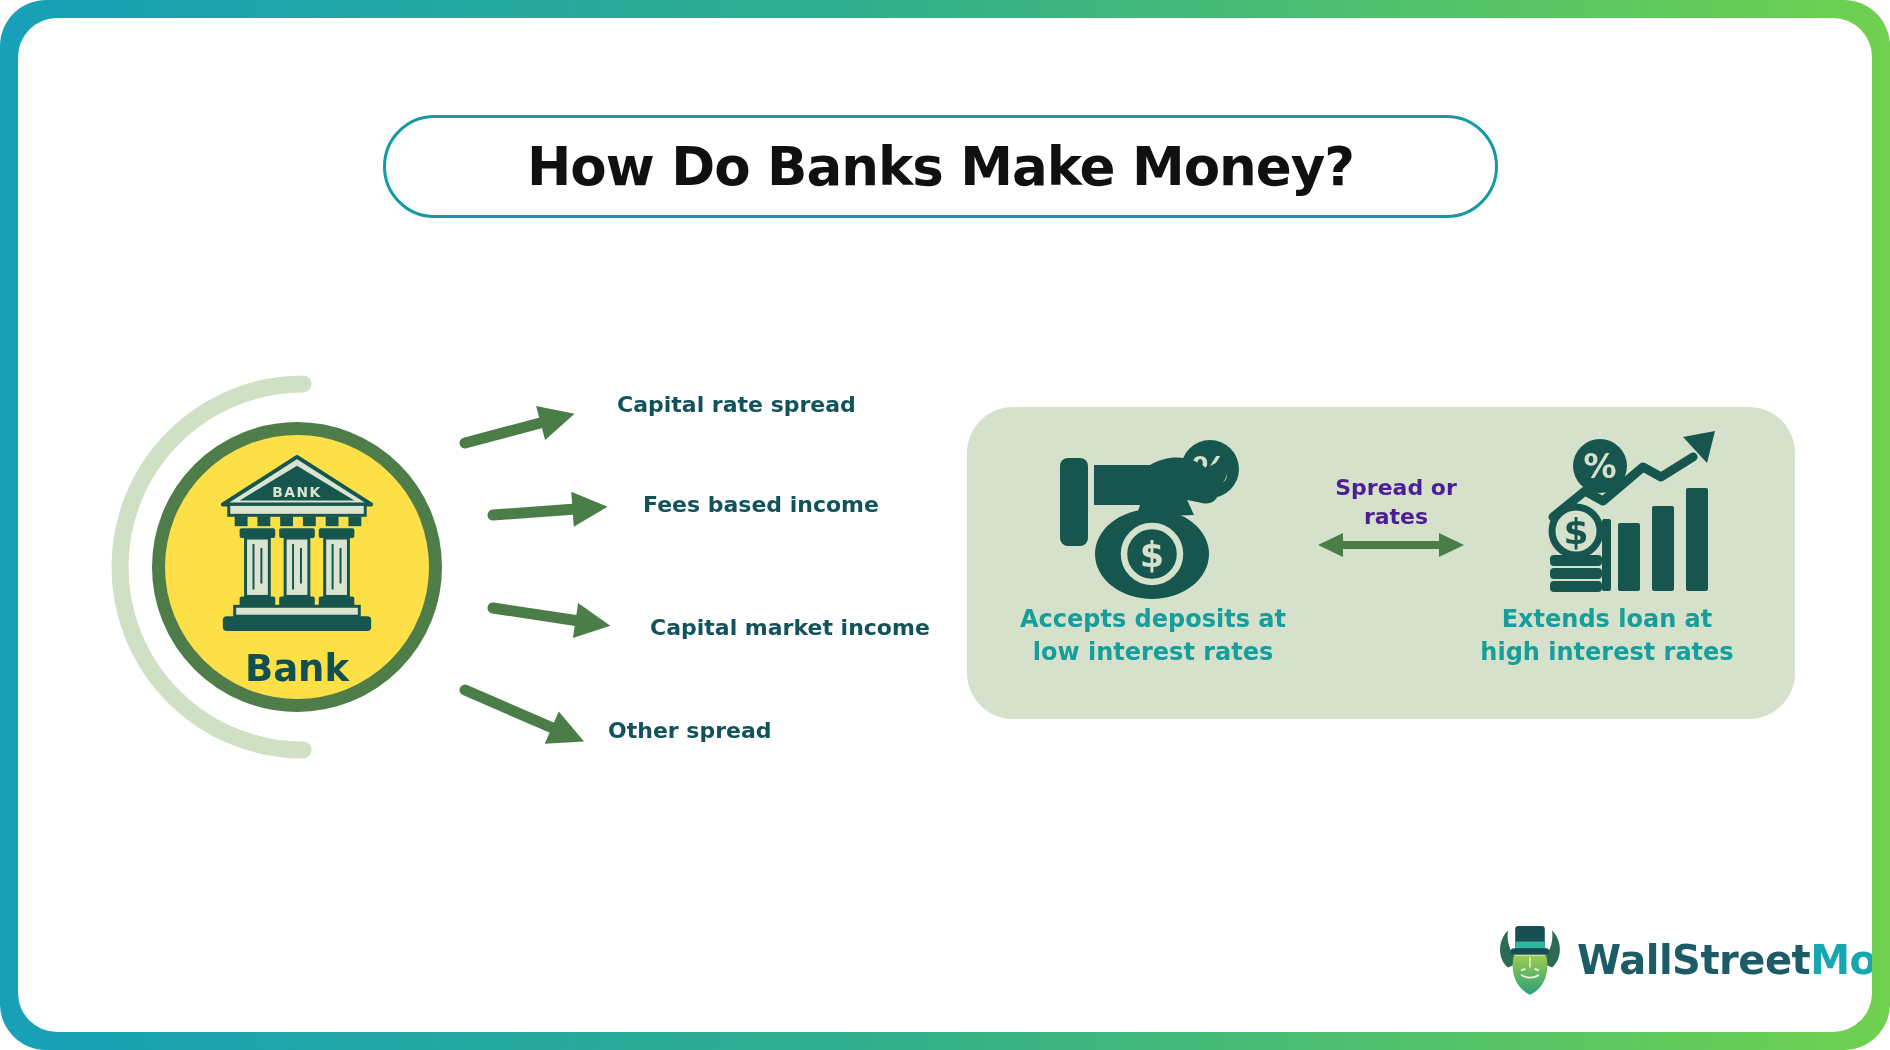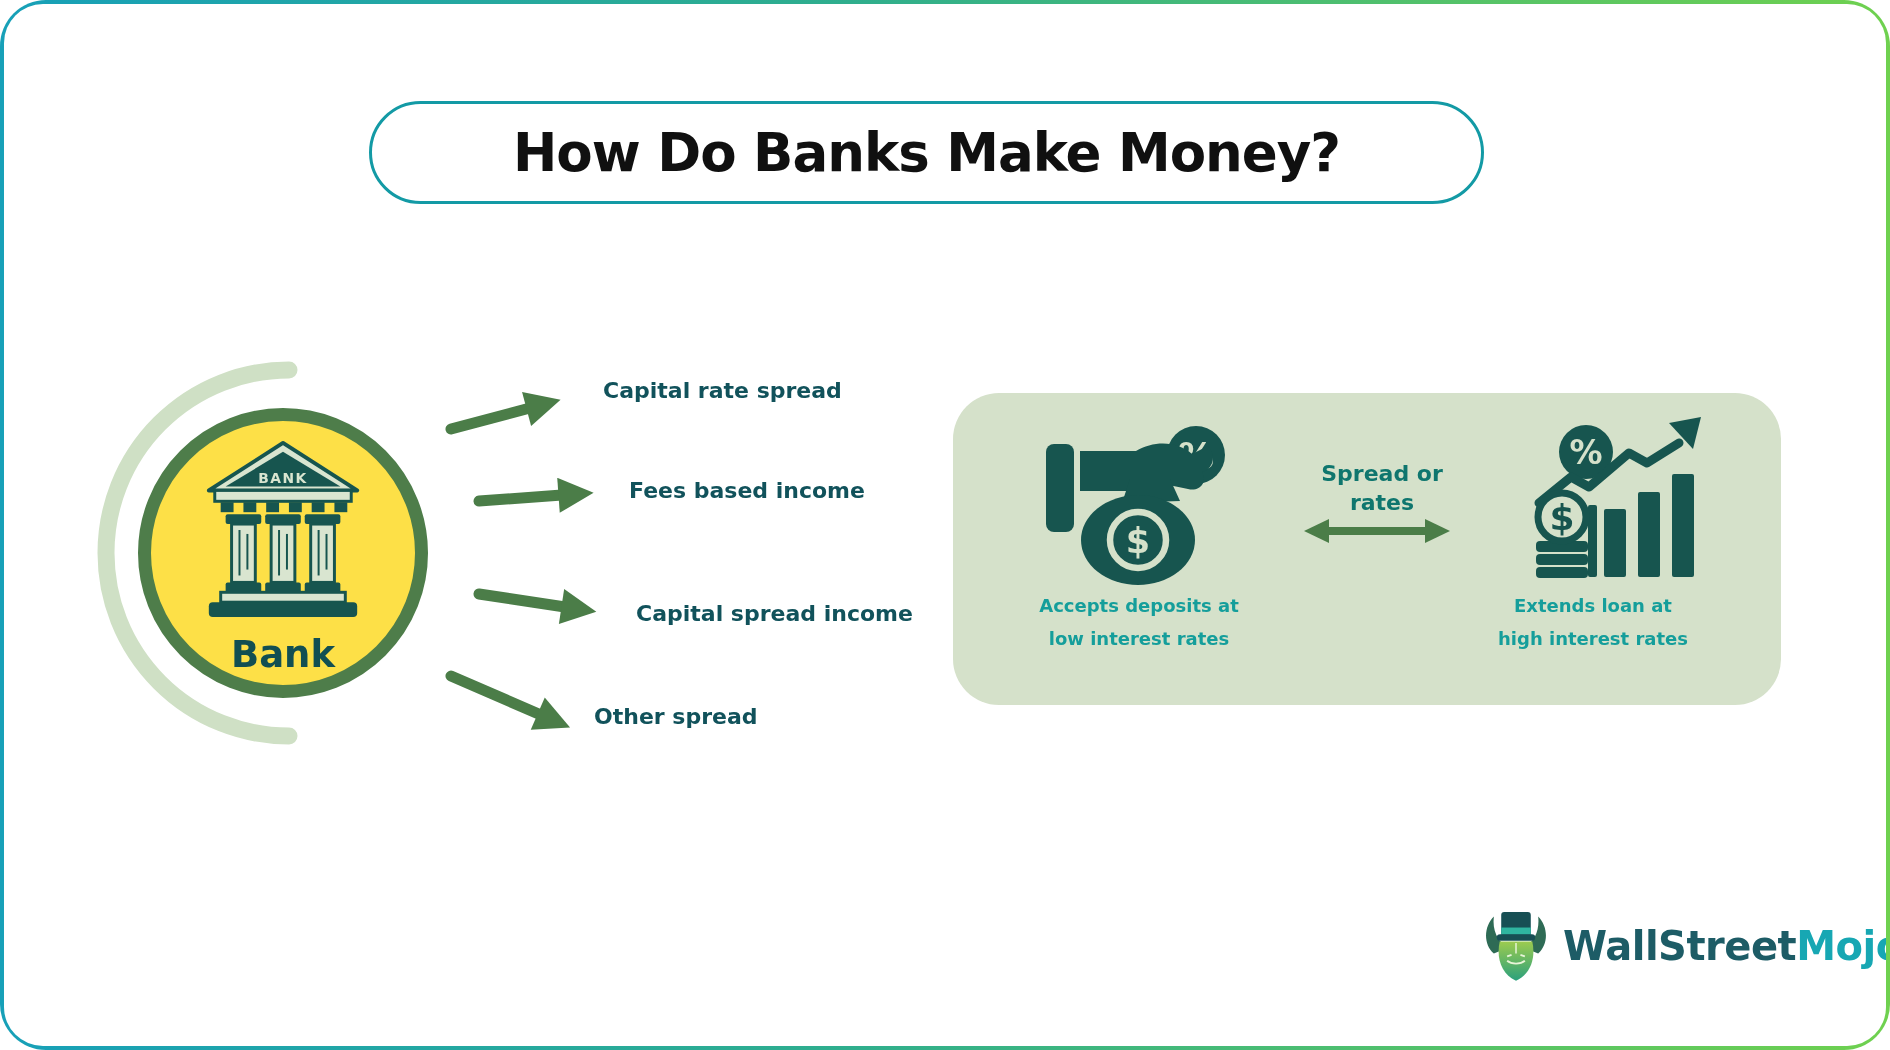--- a/index.html
+++ b/index.html
@@ -1,17 +1,17 @@
 <!DOCTYPE html>
 <html><head>
 <meta charset="utf-8">
 <style>
   html,body{margin:0;padding:0;background:#ffffff;}
   body{width:1890px;height:1050px;overflow:hidden;font-family:"DejaVu Sans",sans-serif;}
-  .frame{width:1890px;height:1050px;box-sizing:border-box;padding:4px;border-radius:46px;
+  .frame{width:1890px;height:1050px;box-sizing:border-box;padding:18px;border-radius:46px;
          background:linear-gradient(90deg,#17a0b8 0%,#2fae8d 45%,#6fd14f 100%);}
   .canvas{position:relative;width:100%;height:100%;background:#ffffff;border-radius:39px;overflow:hidden;}
 
   
   .title-pill{position:absolute;left:365px;top:97px;width:1115px;height:103px;
               border:3px solid #139aa5;border-radius:54px;display:flex;align-items:center;justify-content:center;box-sizing:border-box;}
   .title-pill h1{margin:0;font-size:53px;font-weight:bold;color:#101010;letter-spacing:-1px;}
 
   
   .arc-svg{position:absolute;left:85px;top:349px;width:400px;height:400px;}
@@ -26,25 +26,25 @@
   .income-label{position:absolute;font-size:22px;font-weight:bold;color:#11525b;white-space:nowrap;}
   .il-1{left:599px;top:374px;}
   .il-2{left:625px;top:474px;}
   .il-3{left:632px;top:597px;}
   .il-4{left:590px;top:700px;}
 
   
   .panel{position:absolute;left:949px;top:389px;width:828px;height:312px;background:#d5e1ca;border-radius:46px;}
   .deposit-svg{position:absolute;left:85px;top:2px;width:210px;height:192px;}
   .loan-svg{position:absolute;left:556px;top:12px;width:230px;height:178px;}
-  .caption{position:absolute;top:196px;text-align:center;font-size:18px;font-weight:bold;color:#159e9b;line-height:33px;}
+  .caption{position:absolute;top:196px;text-align:center;font-size:24px;font-weight:bold;color:#159e9b;line-height:33px;}
   .caption-left{left:11px;width:350px;}
   .caption-right{left:485px;width:310px;text-align:center;}
   .spread-block{position:absolute;left:349px;top:66px;width:160px;text-align:center;
-                font-size:22px;font-weight:bold;color:#0f766e;line-height:29px;}
+                font-size:22px;font-weight:bold;color:#4c1d95;line-height:29px;}
   .spread-arrow-svg{position:absolute;left:351px;top:124px;width:146px;height:28px;}
 
   
   .logo{position:absolute;left:1478px;top:895px;display:flex;align-items:center;gap:13px;}
   .bull-svg{width:68px;height:94px;}
   .logo-text{font-size:40px;font-weight:bold;letter-spacing:-0.5px;}
   .logo-text .p1{color:#1d5c66;}
   .logo-text .p2{color:#17a7b3;}
 </style>
 </head>
@@ -103,21 +103,21 @@
         </marker>
       </defs>
       <line x1="447" y1="425" x2="526" y2="404" stroke="#4b7d48" stroke-width="11" stroke-linecap="round" marker-end="url(#ah)"></line>
       <line x1="475" y1="497" x2="558" y2="491" stroke="#4b7d48" stroke-width="11" stroke-linecap="round" marker-end="url(#ah)"></line>
       <line x1="475" y1="590" x2="561" y2="603" stroke="#4b7d48" stroke-width="11" stroke-linecap="round" marker-end="url(#ah)"></line>
       <line x1="447" y1="672" x2="537" y2="711" stroke="#4b7d48" stroke-width="11" stroke-linecap="round" marker-end="url(#ah)"></line>
     </svg>
 
     <div class="income-label il-1">Capital rate spread</div>
     <div class="income-label il-2">Fees based income</div>
-    <div class="income-label il-3">Capital spread income</div>
+    <div class="income-label il-3">Capital market income</div>
     <div class="income-label il-4">Other spread</div>
 
     <div class="panel">
 
       <svg class="deposit-svg" viewBox="0 0 210 192">
         <g>
           <circle cx="158" cy="60" r="29" fill="#17554f"></circle>
           <text x="158" y="73" font-size="36" font-weight="bold" fill="#d5e1ca" text-anchor="middle">%</text>
         </g>
         <g>

